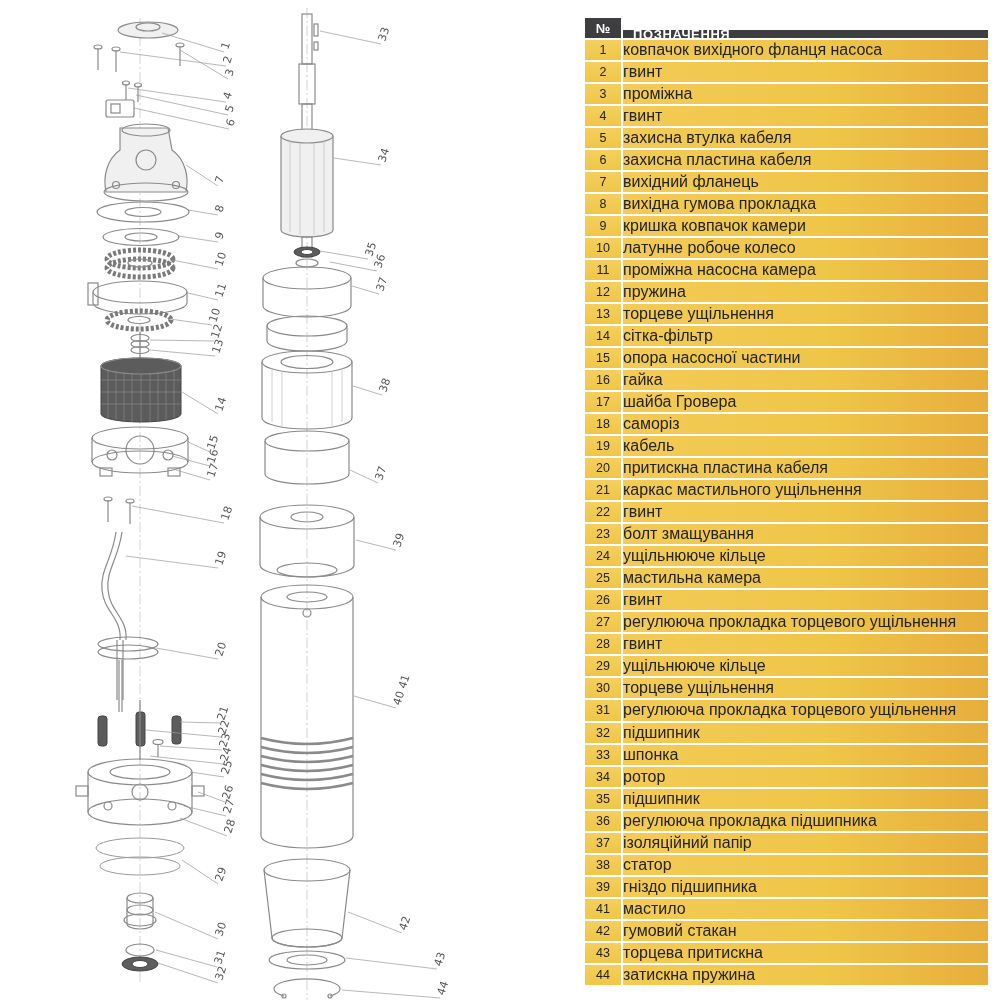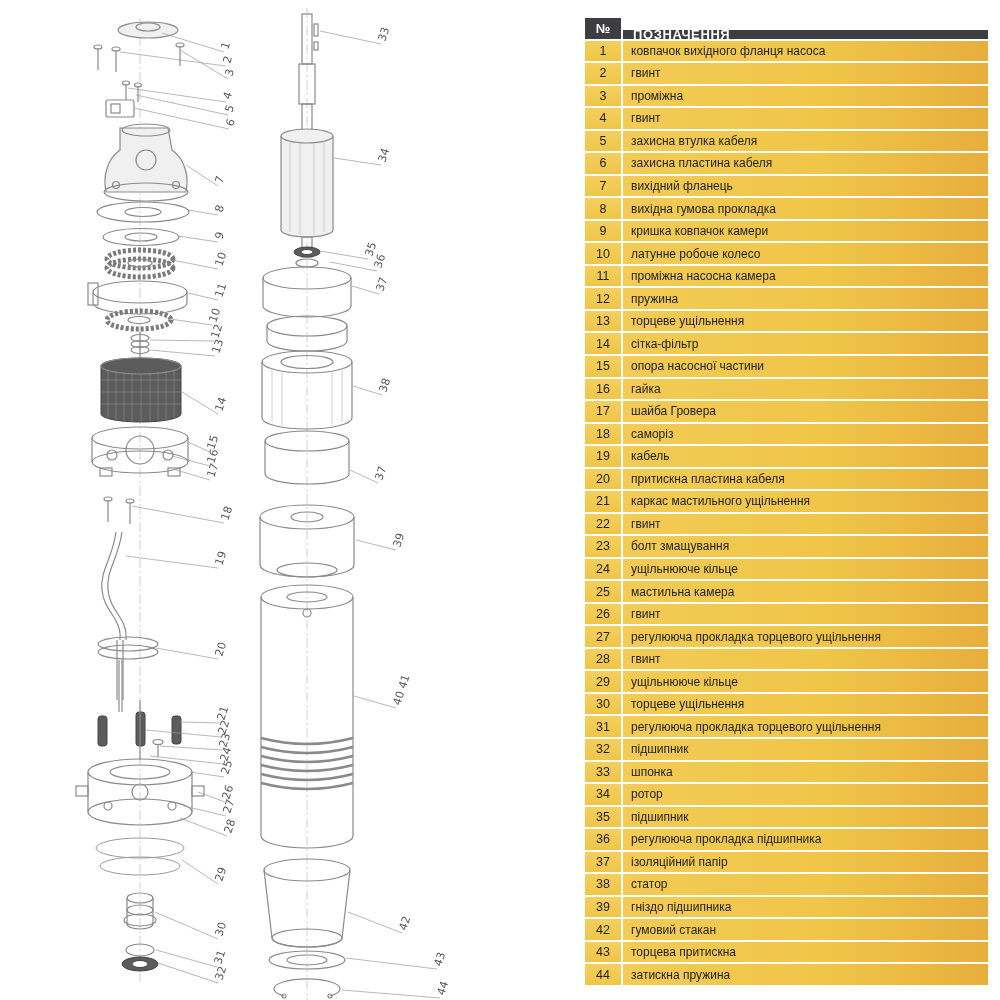--- a/index.html
+++ b/index.html
@@ -5,21 +5,21 @@
   html,body{margin:0;padding:0;background:#fff;}
   .page{width:1000px;height:1000px;display:flex;background:#fff;overflow:hidden;
         font-family:"Liberation Sans",sans-serif;}
   .diagram{width:585px;height:1000px;flex:0 0 585px;position:relative;}
   .parts-table{flex:1;margin:18px 12px 15px 0;display:flex;flex-direction:column;gap:2px;}
   .row{display:flex;gap:2px;flex:1;min-height:0;}
   .cell{display:flex;align-items:center;overflow:hidden;white-space:nowrap;}
   .cell.num{width:36px;flex:0 0 36px;justify-content:center;
             background:linear-gradient(180deg,#f5cf5e 0%,#efc648 100%);
             font-size:12.5px;color:#232323;}
-  .cell.name{flex:1;padding-left:8px;font-size:12px;color:#232323;
+  .cell.name{flex:1;padding-left:0;font-size:16px;color:#232323;
              background:linear-gradient(90deg,#f3cb55 0%,#efc648 55%,#e7ae3c 100%);}
   .row.header .cell{background:#3e3e40;color:#ffffff;font-weight:bold;}
   .row.header .cell.num{font-size:13px;}
   .row.header .cell.name{font-size:13px;letter-spacing:0.6px;padding-left:10px;margin-top:12px;}
   
   .p{fill:none;stroke:#8a8a8a;stroke-width:1.2;}
   .pf{fill:#f0f0f0;stroke:#8a8a8a;stroke-width:1.2;}
   .pl{stroke:#c4c4c4;stroke-width:0.8;}
   .pthin{fill:none;stroke:#9a9a9a;stroke-width:1;}
   .gear{fill:none;stroke:#7a7a7a;stroke-width:5;stroke-dasharray:3 2;}
@@ -502,20 +502,24 @@
       </div>
       <div class="row">
         <div class="cell num">38</div>
         <div class="cell name">статор</div>
       </div>
       <div class="row">
         <div class="cell num">39</div>
         <div class="cell name">гніздо підшипника</div>
       </div>
       <div class="row">
+        <div class="cell num">41</div>
+        <div class="cell name">мастило</div>
+      </div>
+      <div class="row">
         <div class="cell num">42</div>
         <div class="cell name">гумовий стакан</div>
       </div>
       <div class="row">
         <div class="cell num">43</div>
         <div class="cell name">торцева притискна</div>
       </div>
       <div class="row">
         <div class="cell num">44</div>
         <div class="cell name">затискна пружина</div>

